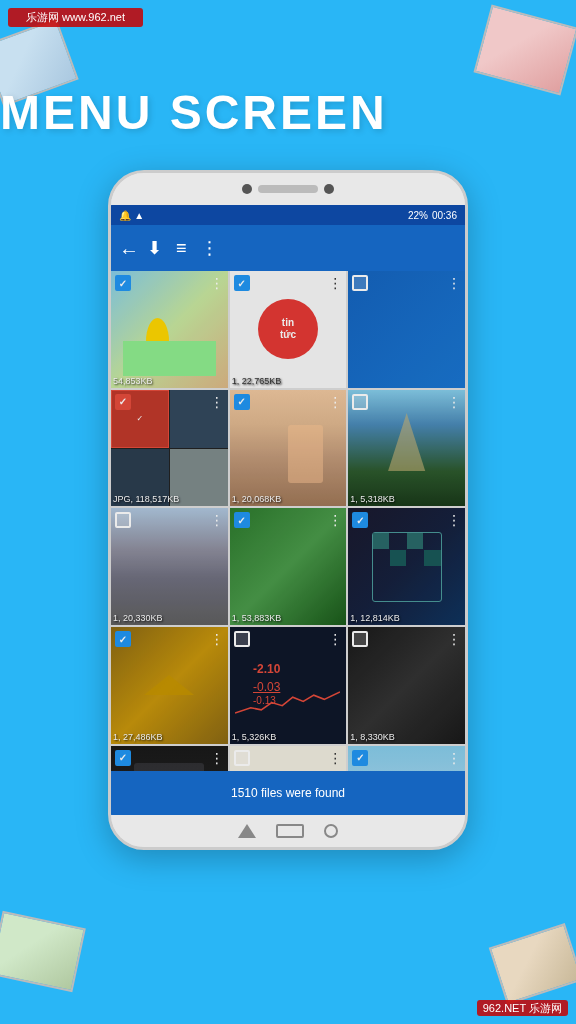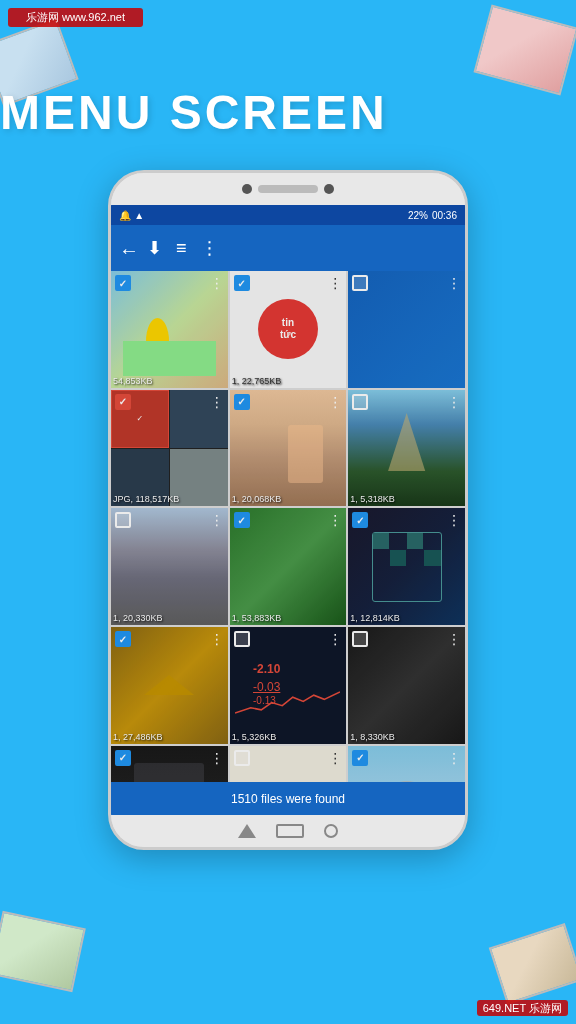--- a/index.html
+++ b/index.html
@@ -274,21 +274,21 @@
       cursor: pointer;
       border-bottom: 1px solid #f0f0f0;
     }
     .dropdown-item:last-child {
       border-bottom: none;
     }
 
     
     .app-footer {
       background: #1565c0;
-      height: 33px;
+      height: 44px;
       display: flex;
       align-items: center;
       justify-content: center;
       color: #fff;
       font-size: 12px;
     }
 
     
     .screen-wrapper {
       display: flex;
@@ -511,14 +511,14 @@
   </div>
 
   <div class="phone-bottom">
     <div class="nav-btn-triangle"></div>
     <div class="nav-btn"></div>
     <div class="nav-btn-circle"></div>
   </div>
 </div>
 
 <div class="watermark-bottom">
-  <span class="watermark-bottom-text">649.NET 乐游网</span>
+  <span class="watermark-bottom-text">962.NET 乐游网</span>
 </div>
 
 </body></html>

